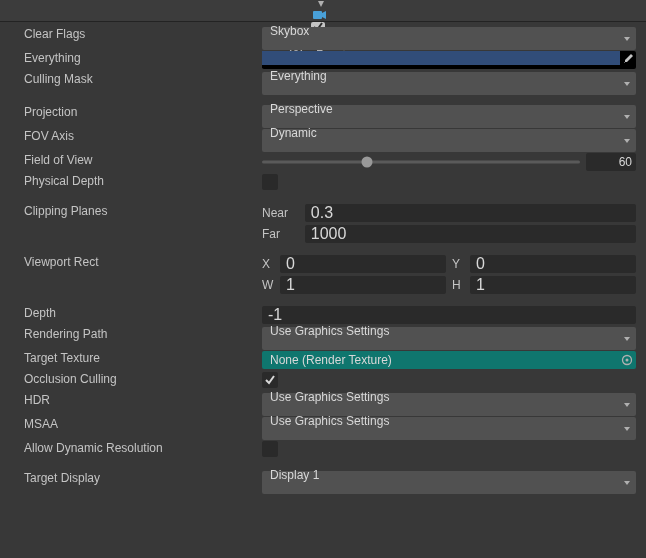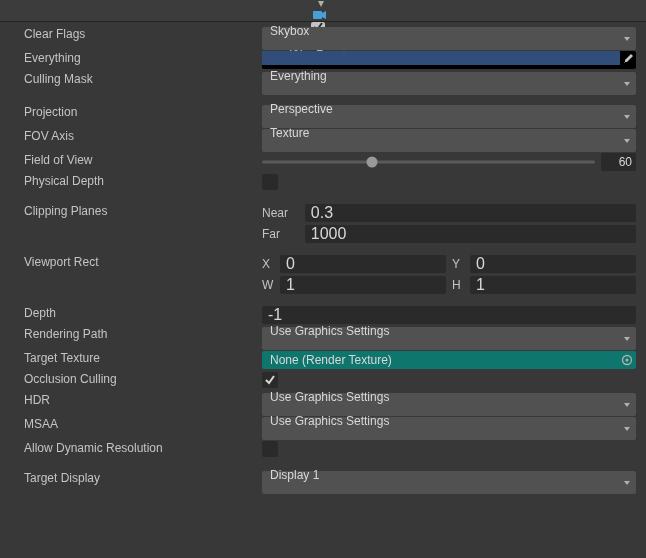--- a/index.html
+++ b/index.html
@@ -124,21 +124,21 @@
   }
   .slider-track .knob {
     position: absolute;
     top: 50%;
     transform: translate(-50%, -50%);
     width: 11px; height: 11px;
     background: #999;
     border-radius: 50%;
   }
   .num-small {
-    width: 35px;
+    width: 50px;
     height: 18px;
     background: #2a2a2a;
     border: none;
     border-radius: 2px;
     color: #d8d8d8;
     padding: 0 4px;
     text-align: right;
     font-family: inherit;
     font-size: 12px;
   }
@@ -289,21 +289,21 @@
               <path d="M1 2 L4 6 L7 2 Z" fill="#b0b0b0"></path>
             </svg>
         </div>
       </div>
     </div>
 
     <div class="row">
       <div class="lbl">FOV Axis</div>
       <div class="ctl">
         <div class="dropdown">
-          <span>Texture</span>
+          <span>Dynamic</span>
           <svg class="dd-arrow" viewBox="0 0 8 8">
               <path d="M1 2 L4 6 L7 2 Z" fill="#b0b0b0"></path>
             </svg>
         </div>
       </div>
     </div>
 
     <div class="row">
       <div class="lbl">Field of View</div>
       <div class="ctl slider-row">

